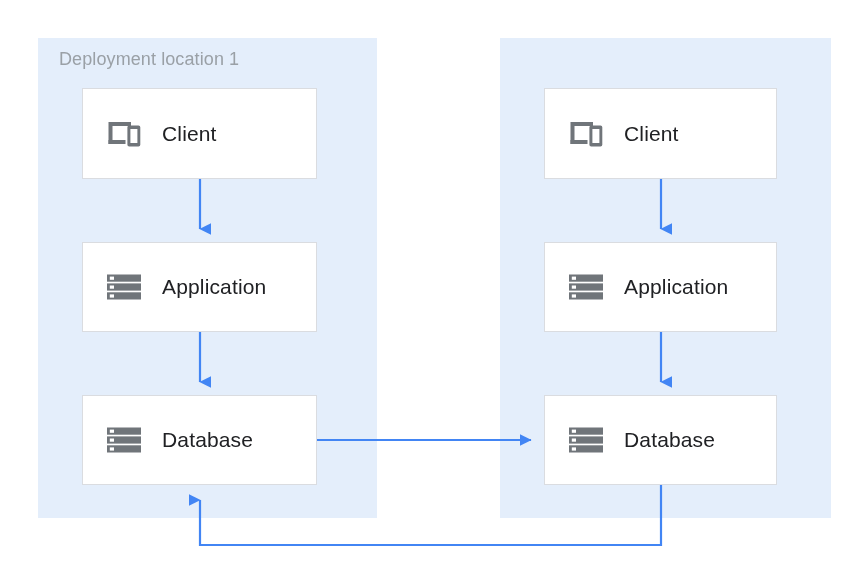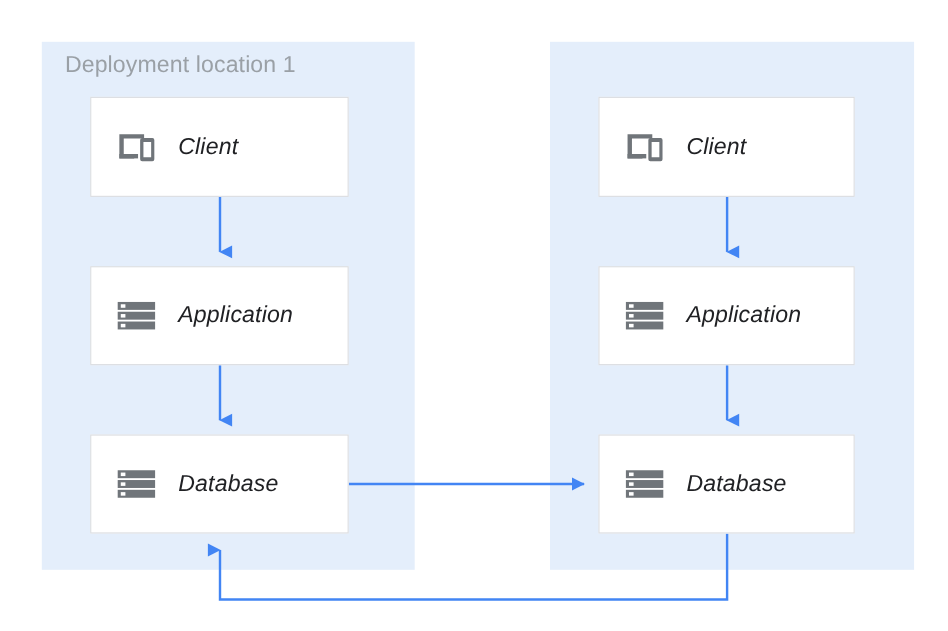--- a/index.html
+++ b/index.html
@@ -23,41 +23,40 @@
   
   .zone {
     position: absolute;
     background: #e4eefb;
   }
   #zone-1 { left: 38px;  top: 38px; width: 339px; height: 480px; }
   #zone-2 { left: 500px; top: 38px; width: 331px; height: 480px; }
 
   .zone-label {
     position: absolute;
-    font-size: 21px;
+    font-size: 18px;
     line-height: 22px;
     color: #9aa0a6;
     letter-spacing: 0.1px;
     white-space: nowrap;
   }
   #zone-1-label { left: 59px;  top: 48px; }
   #zone-2-label { left: 521px; top: 48px; }
 
   
   .node {
     position: absolute;
     box-sizing: border-box;
     background: #ffffff;
     border: 1px solid #dadce0;
     display: flex;
     flex-direction: row;
     align-items: center;
     justify-content: flex-start;
     padding-left: 21px;
-    font-style: italic;
   }
   .node-label {
     font-size: 21px;
     color: #202124;
     letter-spacing: 0.15px;
     margin-left: 18px;
     white-space: nowrap;
   }
   .node-icon {
     width: 40px;

